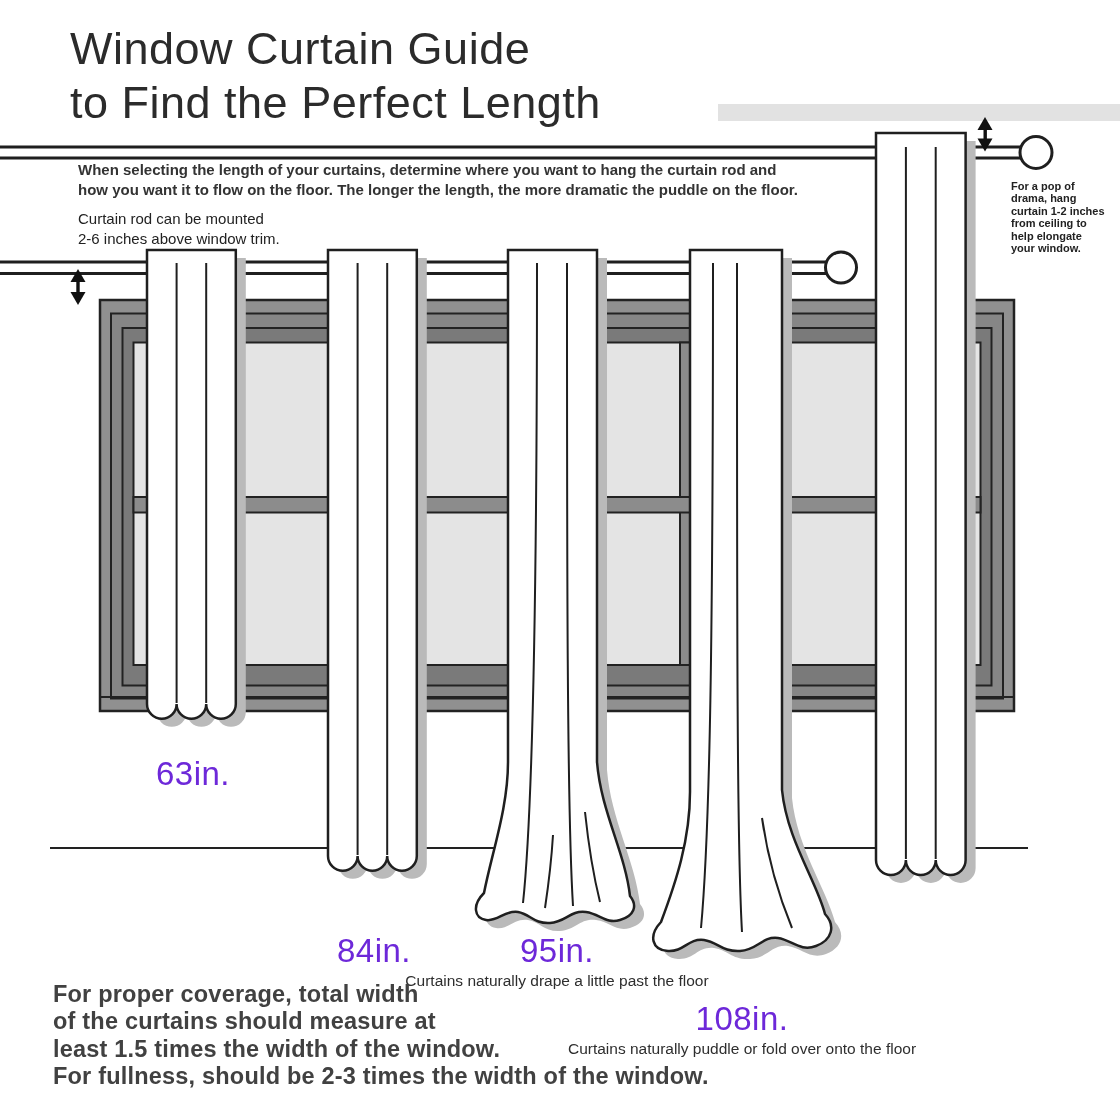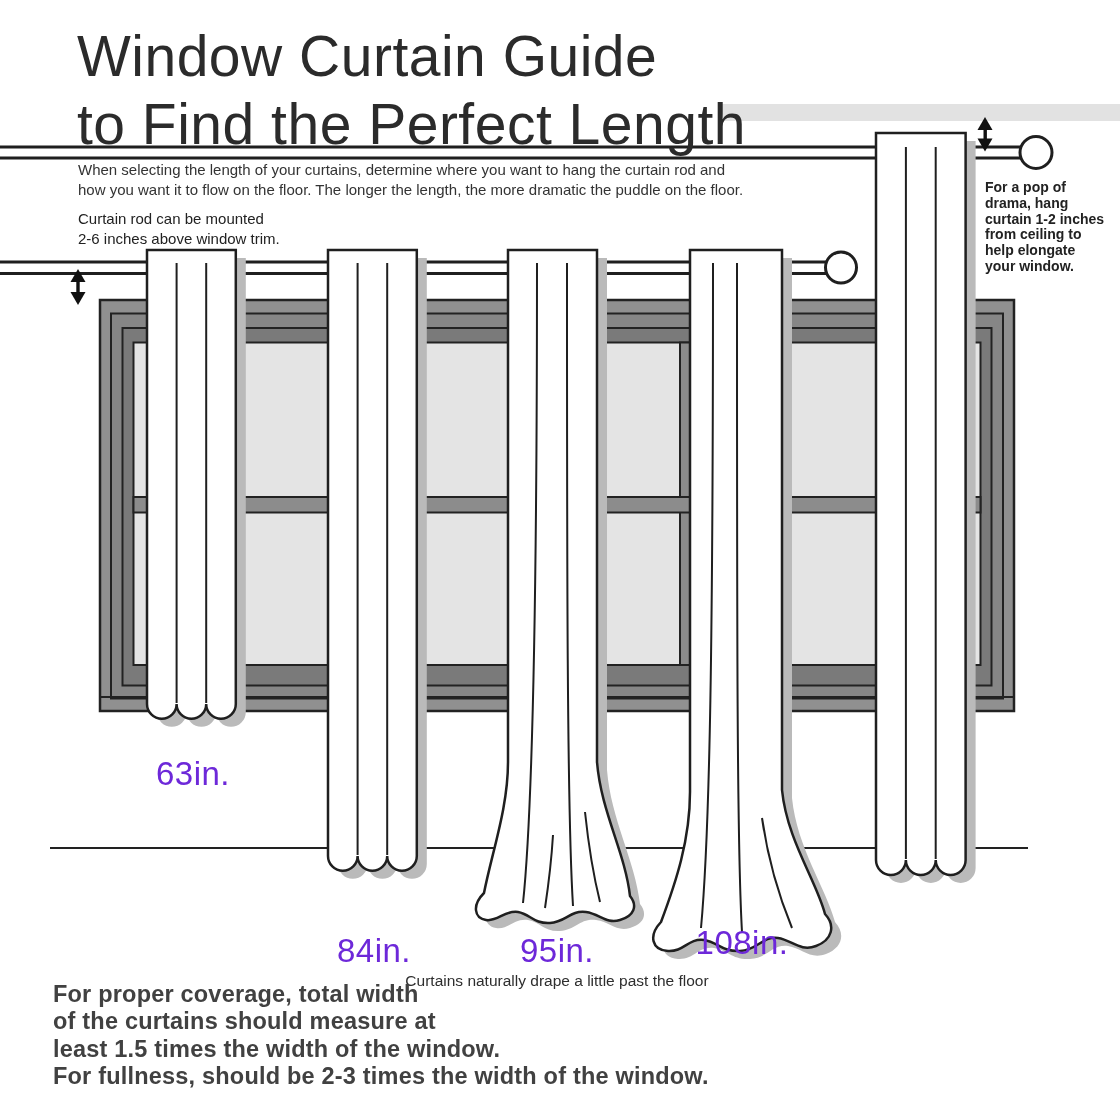--- a/index.html
+++ b/index.html
@@ -1,24 +1,24 @@
 <!DOCTYPE html>
 <html><head>
 <meta charset="utf-8">
 <style>
   html,body{margin:0;padding:0;background:#fff;}
   body{width:1120px;height:1120px;position:relative;overflow:hidden;
        font-family:"Liberation Sans",sans-serif;color:#2e2e2e;}
   #diagram{position:absolute;left:0;top:0;width:1120px;height:1120px;}
-  .txt{position:absolute;white-space:pre-line;}
-  .title{left:77px;top:22px;font-size:57px;line-height:1.2;letter-spacing:.5px;
+  .txt{position:absolute;white-space:pre-line;font-weight:bold;}
+  .title{left:70px;top:22px;font-size:45px;line-height:1.2;letter-spacing:.5px;
          font-weight:400;color:#2b2b2b;}
   .intro{left:78px;top:160px;font-size:15px;line-height:1.32;color:#333;}
   .rodnote{left:78px;top:209px;font-size:15px;line-height:1.32;font-weight:normal;color:#222;}
-  .ceilnote{left:985px;top:180px;font-size:14px;line-height:1.13;font-weight:bold;color:#222;}
+  .ceilnote{left:1011px;top:180px;font-size:11px;line-height:1.13;font-weight:bold;color:#222;}
   .lenlabel{position:absolute;text-align:center;transform:translateX(-50%);}
   .lenlabel .size{font-size:33px;line-height:1.05;color:#6d28d9;letter-spacing:.5px;}
   .lenlabel .desc{font-size:15.5px;line-height:1.14;margin-top:3px;color:#2e2e2e;}
   .widthnote{left:53px;top:981px;font-size:23.5px;line-height:1.17;font-weight:bold;
              color:#414141;letter-spacing:.2px;}
 </style>
 </head>
 <body>
 
 <svg id="diagram" viewBox="0 0 1120 1120" xmlns="http://www.w3.org/2000/svg">
@@ -132,22 +132,24 @@
 <div class="lenlabel" style="left:374px;top:934px">
   <div class="size">84in.</div>
 </div>
 
 <div class="lenlabel" style="left:557px;top:934px">
   <div class="size">95in.</div>
   <div class="desc">Curtains naturally drape
 a little past the floor</div>
 </div>
 
-<div class="lenlabel" style="left:742px;top:926px">
+<div class="lenlabel" style="left:742px;top:1002px">
   <div class="size">108in.</div>
+  <div class="desc">Curtains naturally puddle
+or fold over onto the floor</div>
 </div>
 
 <div class="lenlabel" style="left:924px;top:898px">
 </div>
 
 <div class="txt widthnote">For proper coverage, total width
 of the curtains should measure at
 least 1.5 times the width of the window.
 For fullness, should be 2-3 times the width of the window.</div>
 

